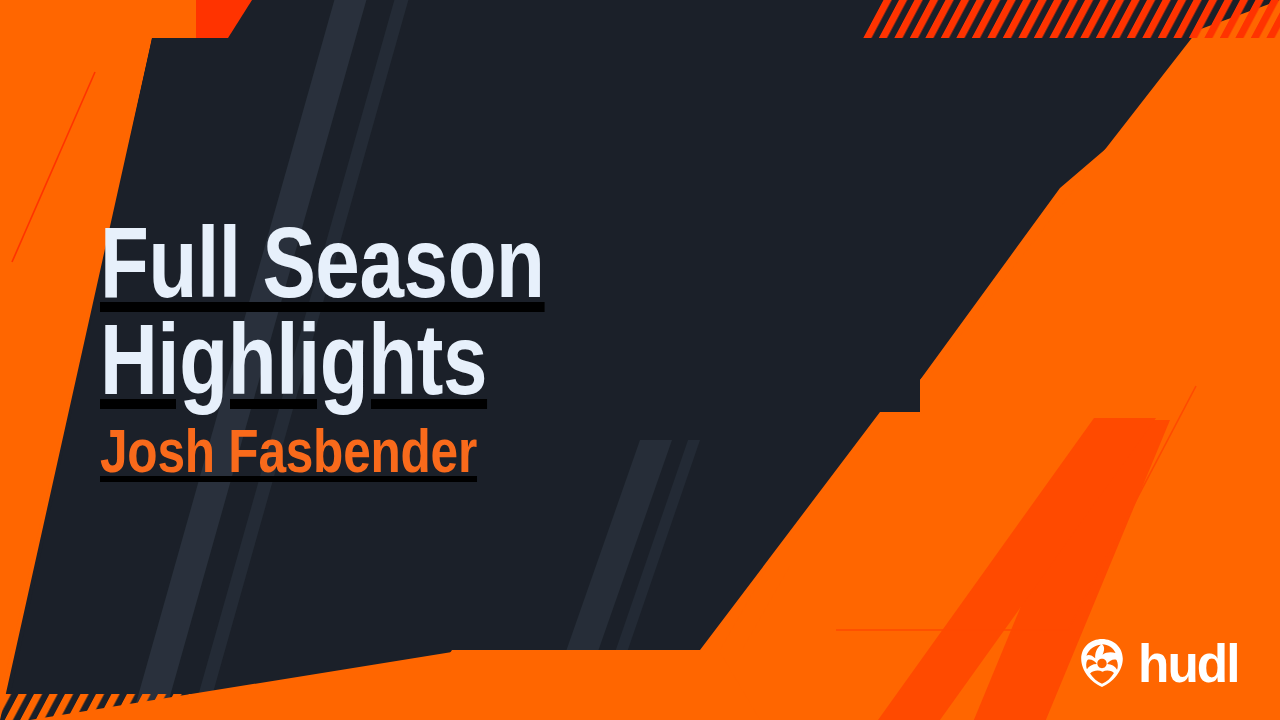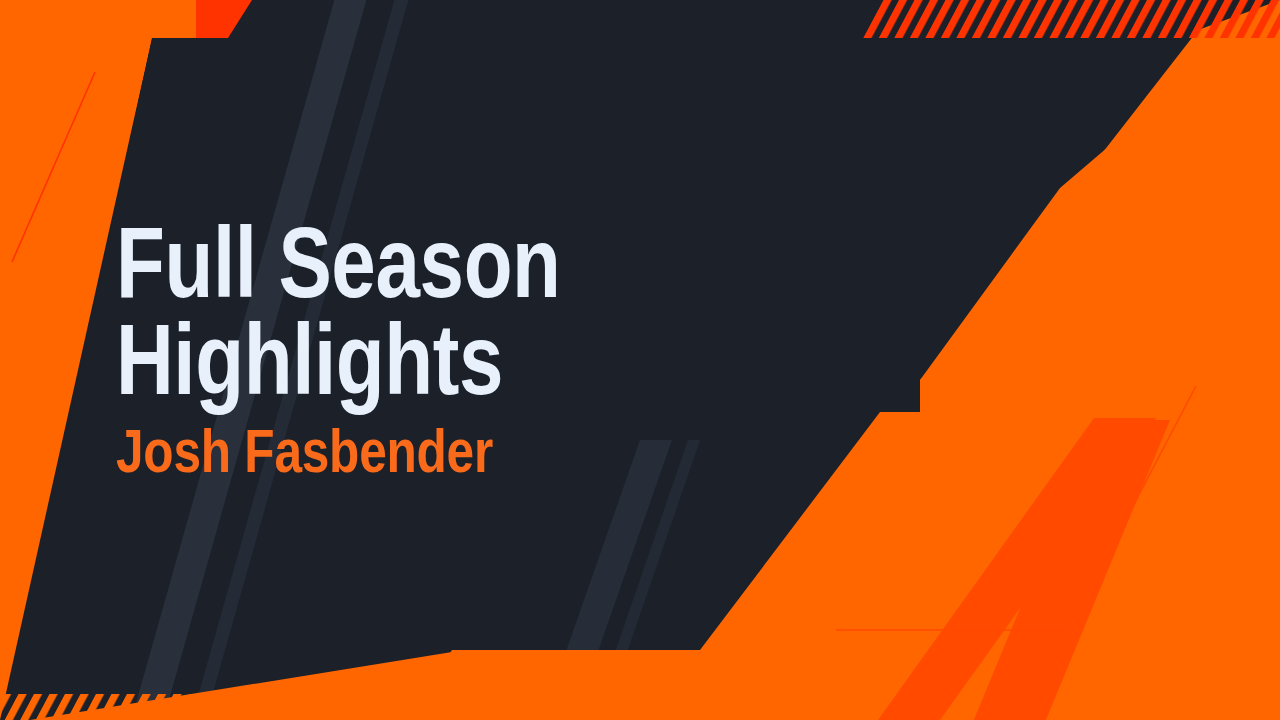--- a/index.html
+++ b/index.html
@@ -13,24 +13,25 @@
     position:relative;
     width:1280px; height:720px;
     overflow:hidden;
     background:#1b2029;
   }
   #bg { position:absolute; inset:0; width:1280px; height:720px; display:block; }
 
   
   #title-block {
     position:absolute;
-    left:116px;
+    left:100px;
     top:214px;
     width:760px;
     z-index:5;
+    text-decoration:underline;
   }
   .title-line {
     display:block;
     color:#e7f0fb;
     font-family:"Liberation Sans", sans-serif;
     font-weight:700;
     font-size:100px;
     line-height:0.97;
     letter-spacing:-0.5px;
     transform:scaleX(0.80);
@@ -161,14 +162,26 @@
 
     <polygon points="0,720 34,720 0,720" fill="#ff6600"></polygon>
   </svg>
 
   <div id="title-block">
     <span class="title-line">Full Season</span>
     <span class="title-line">Highlights</span>
     <span id="subtitle">Josh Fasbender</span>
   </div>
 
+  <div id="hudl-logo">
+    <svg id="hudl-mark" viewBox="0 0 100 100">
+      <path fill="#ffffff" d="M50 4 C28 4 10 20 10 42 C10 66 30 88 50 96 C70 88 90 66 90 42 C90 20 72 4 50 4 Z
+               M50 14 C62 14 72 21 76 31 C68 28 58 29 51 34 C57 22 53 16 50 14 Z
+               M20 36 C24 24 36 16 48 15 C40 21 36 31 37 41 C31 35 24 33 20 36 Z
+               M50 42 C55 42 59 46 59 51 C59 56 55 60 50 60 C45 60 41 56 41 51 C41 46 45 42 50 42 Z
+               M22 44 C28 42 36 45 40 52 C32 52 25 56 21 62 C19 56 19 49 22 44 Z
+               M78 44 C81 50 81 57 79 63 C75 56 68 52 60 52 C64 45 72 42 78 44 Z
+               M27 70 C34 64 44 63 51 67 C58 63 67 64 73 69 C67 79 59 86 50 90 C41 86 33 79 27 70 Z"></path>
+    </svg>
+    <span id="hudl-wordmark">hudl</span>
+  </div>
 
 </div>
 
 </body></html>

